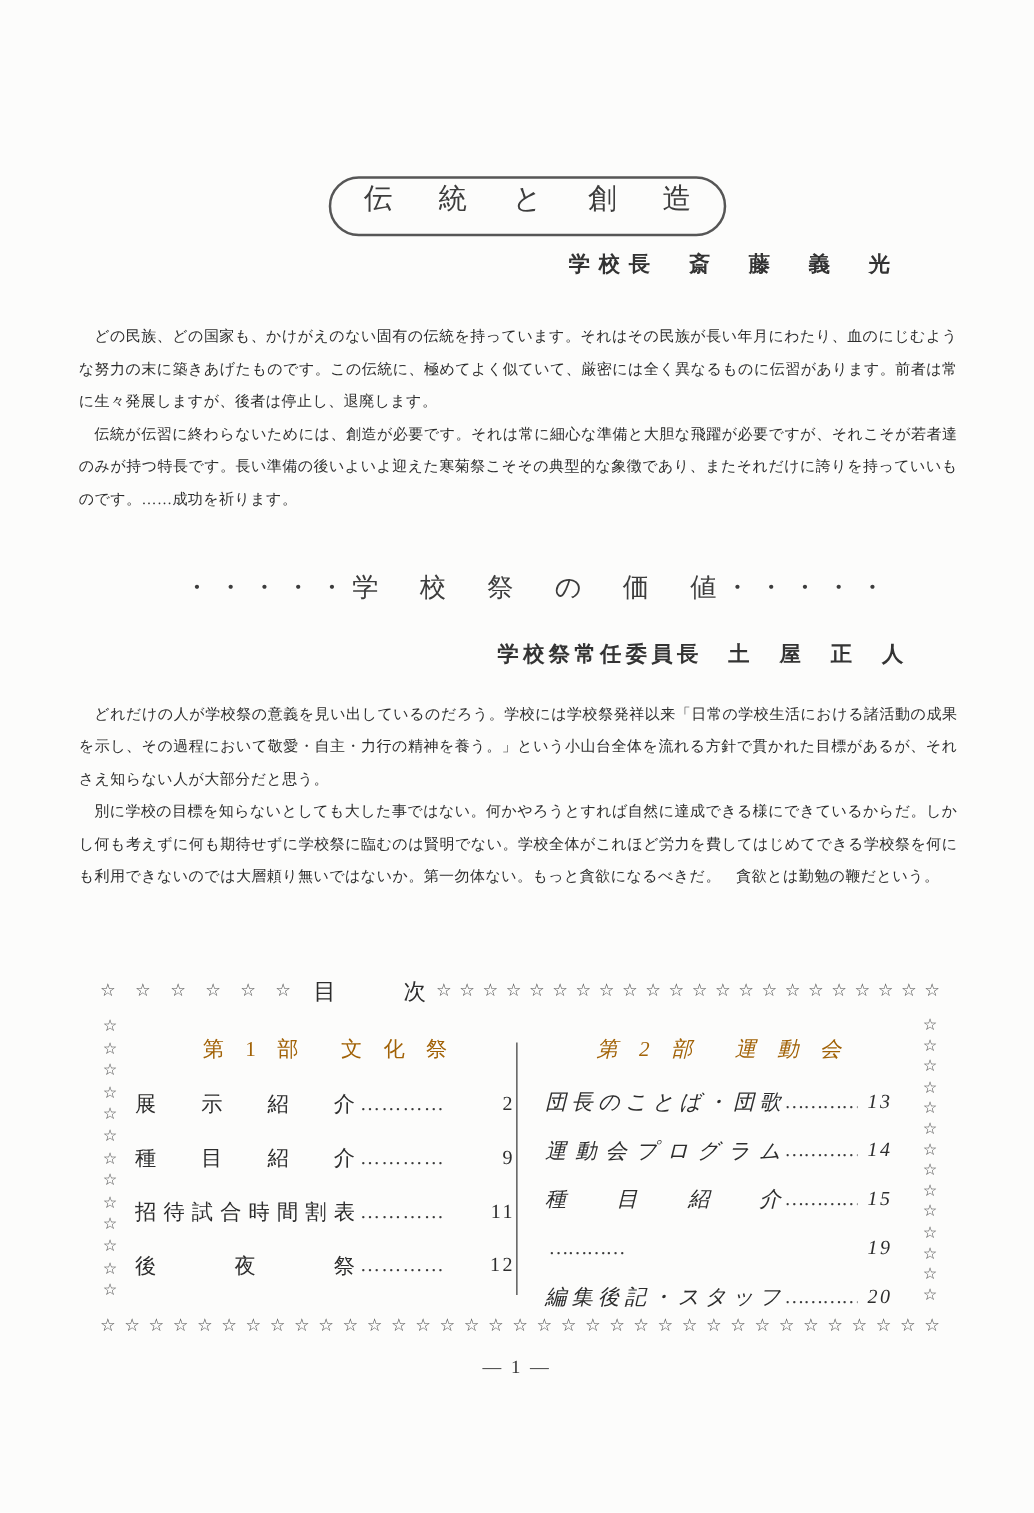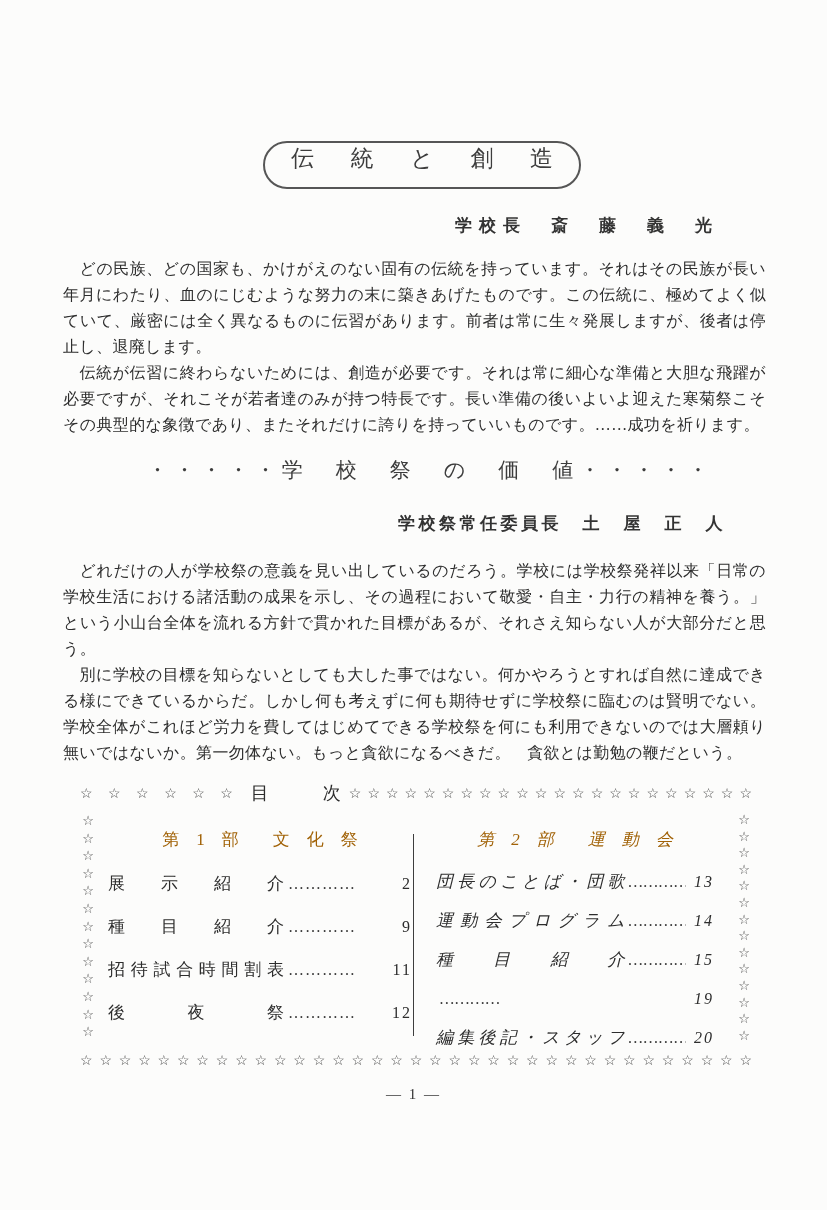--- a/index.html
+++ b/index.html
@@ -25,26 +25,26 @@
     text-align: justify; text-align-last: justify;
     font-family: "Liberation Sans", "DejaVu Sans", sans-serif;
     font-size: 23px; color: #3d3d3d;
   }
   .byline {
     position: absolute;
     font-family: "Liberation Sans", "DejaVu Sans", sans-serif;
     font-weight: bold; font-size: 17px; color: #333;
     white-space: pre;
   }
-  #byline1 { left: 455px; top: 214px; letter-spacing: 7px; }
+  #byline1 { left: 455px; top: 200px; letter-spacing: 7px; }
   #byline2 { left: 398px; top: 512px; letter-spacing: 3.5px; }
 
   .body-block {
     position: absolute; left: 63px; width: 703px;
-    font-size: 16px; letter-spacing: 0.35px;
+    font-size: 12px; letter-spacing: 0.35px;
     line-height: 26px; text-align: justify;
     color: #2d2d2d;
   }
   #body1 { top: 256px; }
   #body2 { top: 558px; }
   .body-block p { margin: 0; }
 
   .section-title {
     position: absolute; left: 17px; top: 456px; width: 100%;
     text-align: center;

